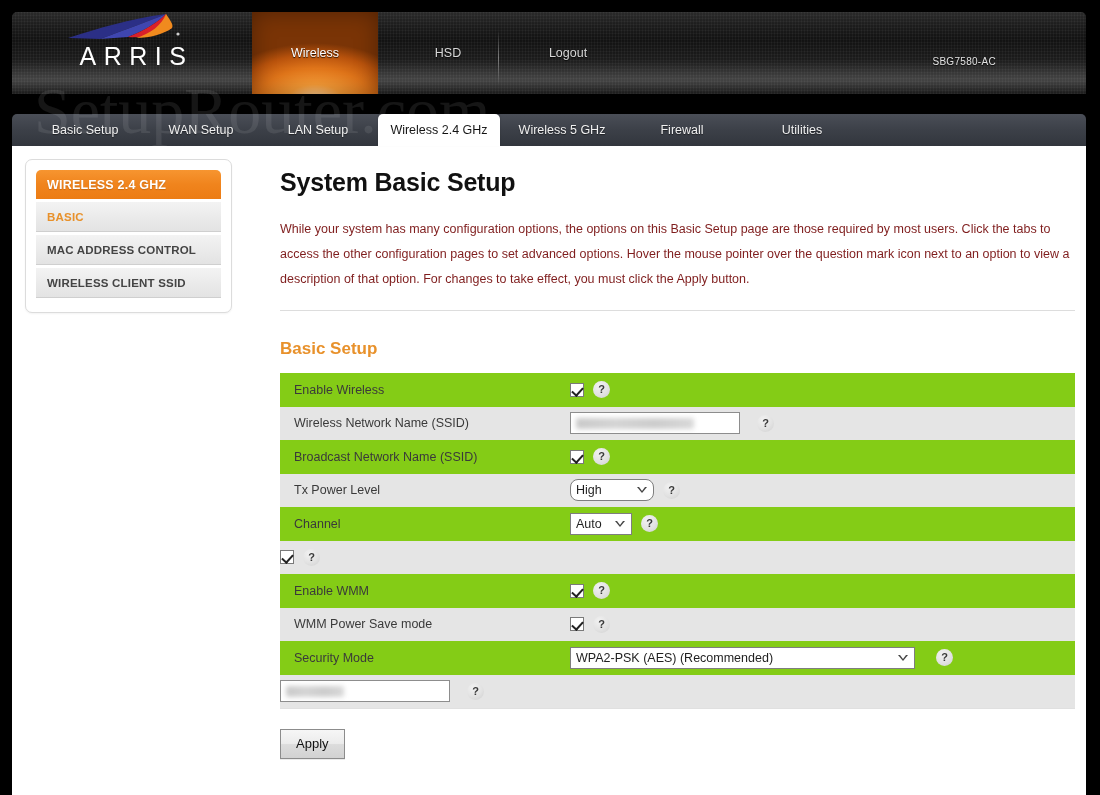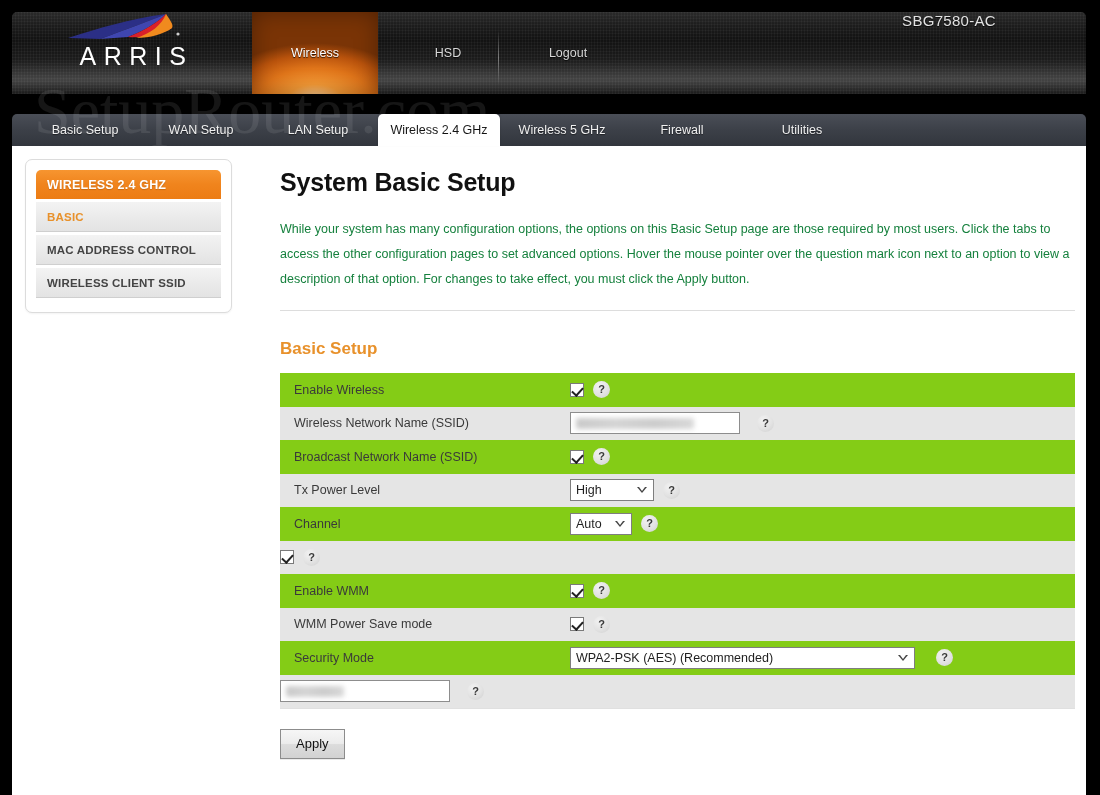--- a/index.html
+++ b/index.html
@@ -88,23 +88,23 @@
     text-align: right;
   }
   .hdr-divider {
     position: absolute;
     top: 20px; height: 52px; width: 1px;
     background: linear-gradient(to bottom, rgba(255,255,255,0.02), rgba(255,255,255,0.40), rgba(255,255,255,0.02));
   }
   .model-name {
     position: absolute;
     right: 90px; top: 0; height: 98px;
-    display: flex; 
+    display: flex; align-items: center;
     color: #e2e2e2;
-    font-size: 15px;
+    font-size: 10px;
     letter-spacing: 0.3px;
     text-shadow: 0 1px 1px rgba(0,0,0,0.85);
   }
 
   
   .watermark {
     position: absolute;
     left: 34px; top: 78px;
     width: 860px;
     font-family: "Liberation Serif", serif;
@@ -200,21 +200,21 @@
   .page-title {
     font-size: 25px;
     font-weight: bold;
     color: #111111;
     margin: 10px 0 0 0;
     letter-spacing: -0.2px;
   }
   .intro {
     margin: 20px 0 0 0;
     font-size: 12.5px;
-    color: #15803d;
+    color: #7f1d1d;
     line-height: 25px;
     width: 790px;
   }
   .hr {
     margin-top: 18px;
     border-top: 1px solid #dddddd;
     width: 795px;
   }
   .section-title {
     margin-top: 28px;
@@ -445,21 +445,21 @@
           <div class="flabel">Broadcast Network Name (SSID)</div>
           <div class="fctl">
             <span class="cbx"></span>
             <span class="help">?</span>
           </div>
         </div>
 
         <div class="frow even">
           <div class="flabel">Tx Power Level</div>
           <div class="fctl">
-            <span class="sel" style="width:84px;">
+            <span class="sel" style="width:84px;border-radius:8px;">
               <span>High</span>
               <span class="caret"></span>
             </span>
             <span class="help">?</span>
           </div>
         </div>
 
         <div class="frow odd">
           <div class="flabel">Channel</div>
           <div class="fctl">

